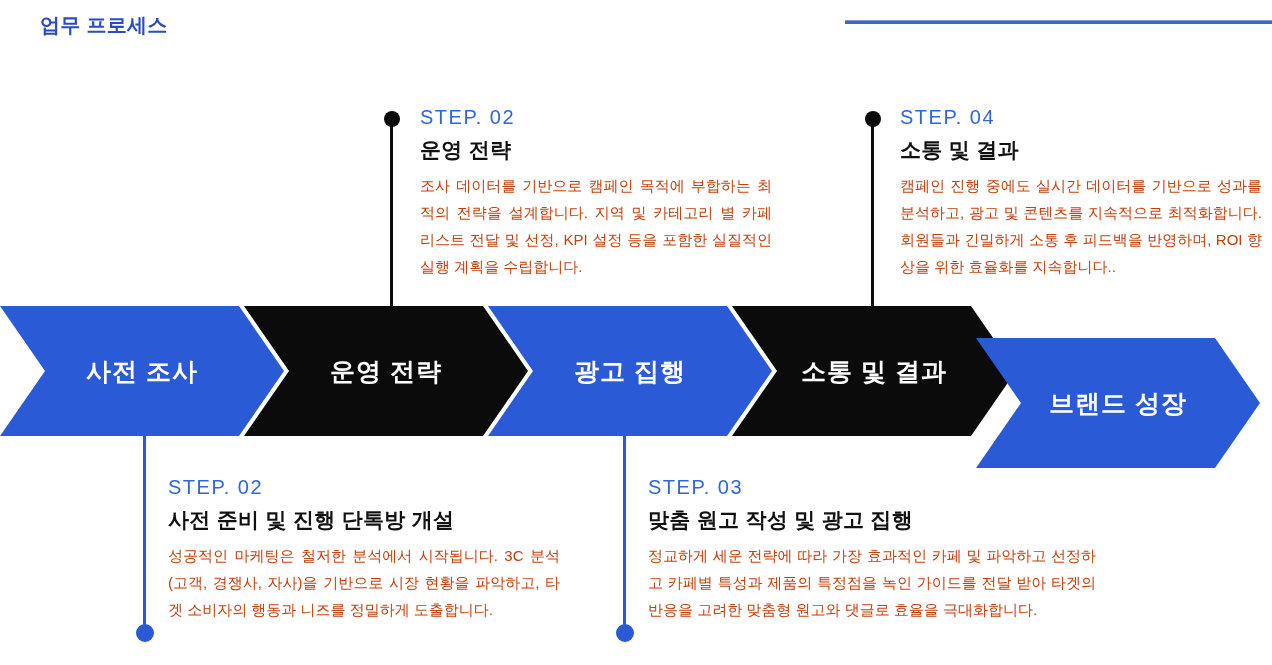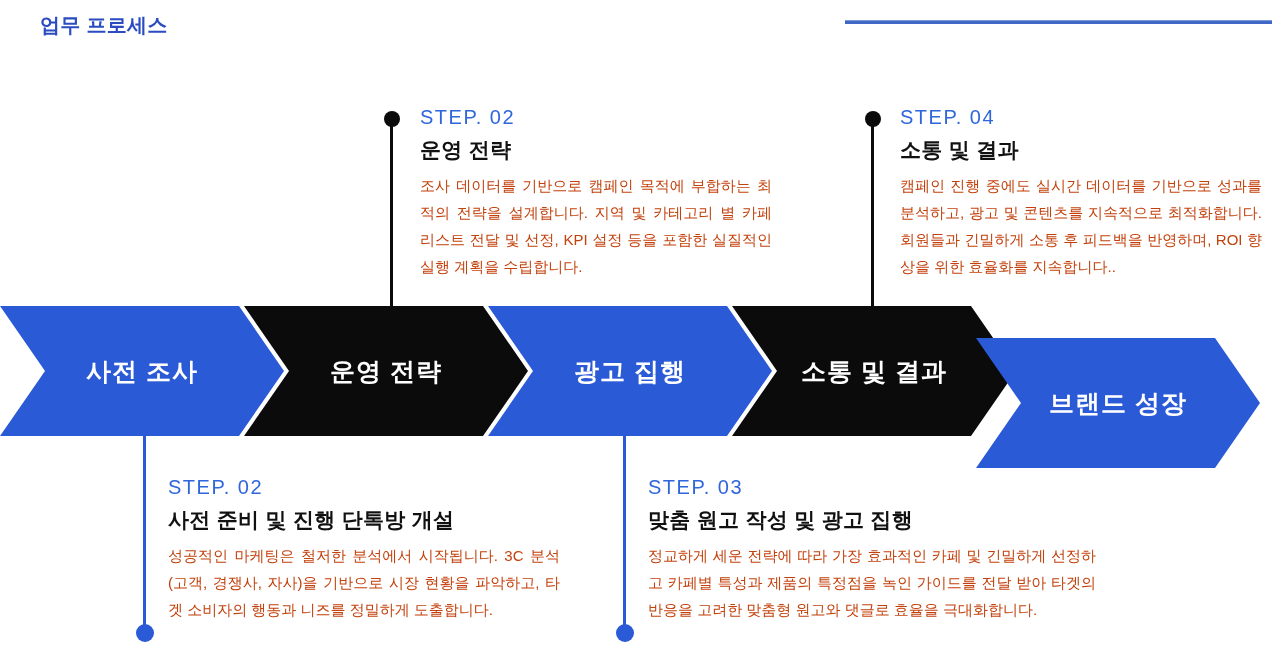--- a/index.html
+++ b/index.html
@@ -113,14 +113,14 @@
 
 <div class="step" id="step1">
   <div class="step-id">STEP. 02</div>
   <div class="step-title">사전 준비 및 진행 단톡방 개설</div>
   <div class="step-desc">성공적인 마케팅은 철저한 분석에서 시작됩니다. 3C 분석(고객, 경쟁사, 자사)을 기반으로 시장 현황을 파악하고, 타겟 소비자의 행동과 니즈를 정밀하게 도출합니다.</div>
 </div>
 
 <div class="step" id="step3">
   <div class="step-id">STEP. 03</div>
   <div class="step-title">맞춤 원고 작성 및 광고 집행</div>
-  <div class="step-desc">정교하게 세운 전략에 따라 가장 효과적인 카페 및 긴밀하게 선정하고 카페별 특성과 제품의 특정점을 녹인 가이드를 전달 받아 타겟의 반응을 고려한 맞춤형 원고와 댓글로 효율을 극대화합니다.</div>
+  <div class="step-desc">정교하게 세운 전략에 따라 가장 효과적인 카페 및 파악하고 선정하고 카페별 특성과 제품의 특정점을 녹인 가이드를 전달 받아 타겟의 반응을 고려한 맞춤형 원고와 댓글로 효율을 극대화합니다.</div>
 </div>
 
 </body></html>

